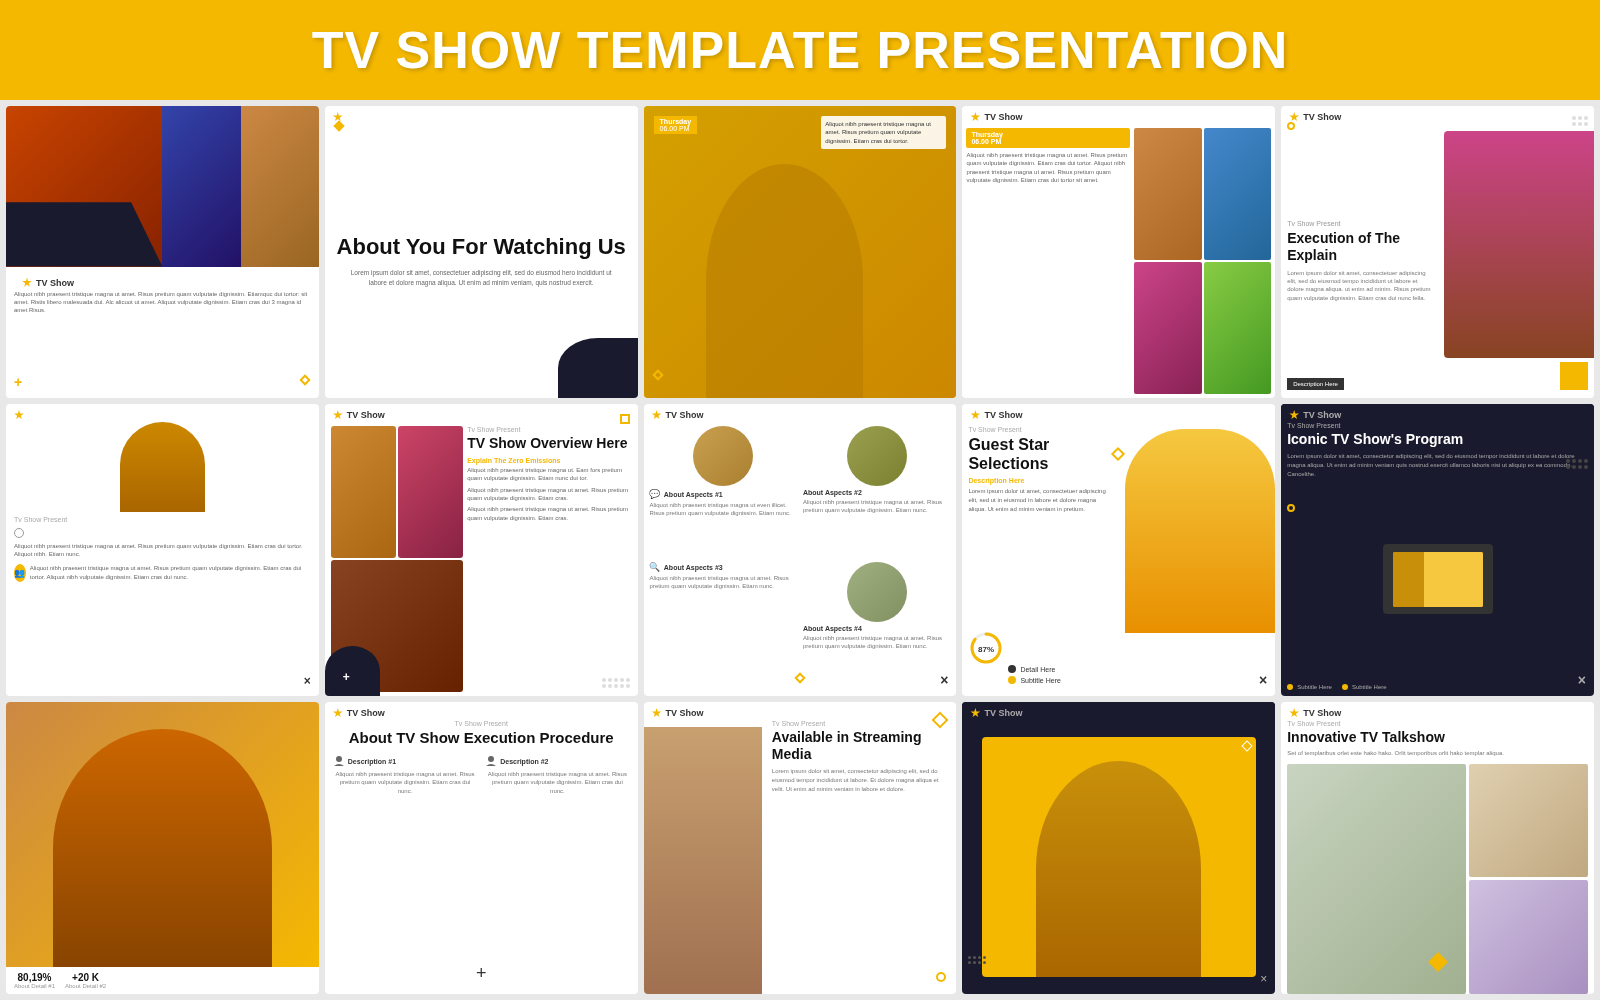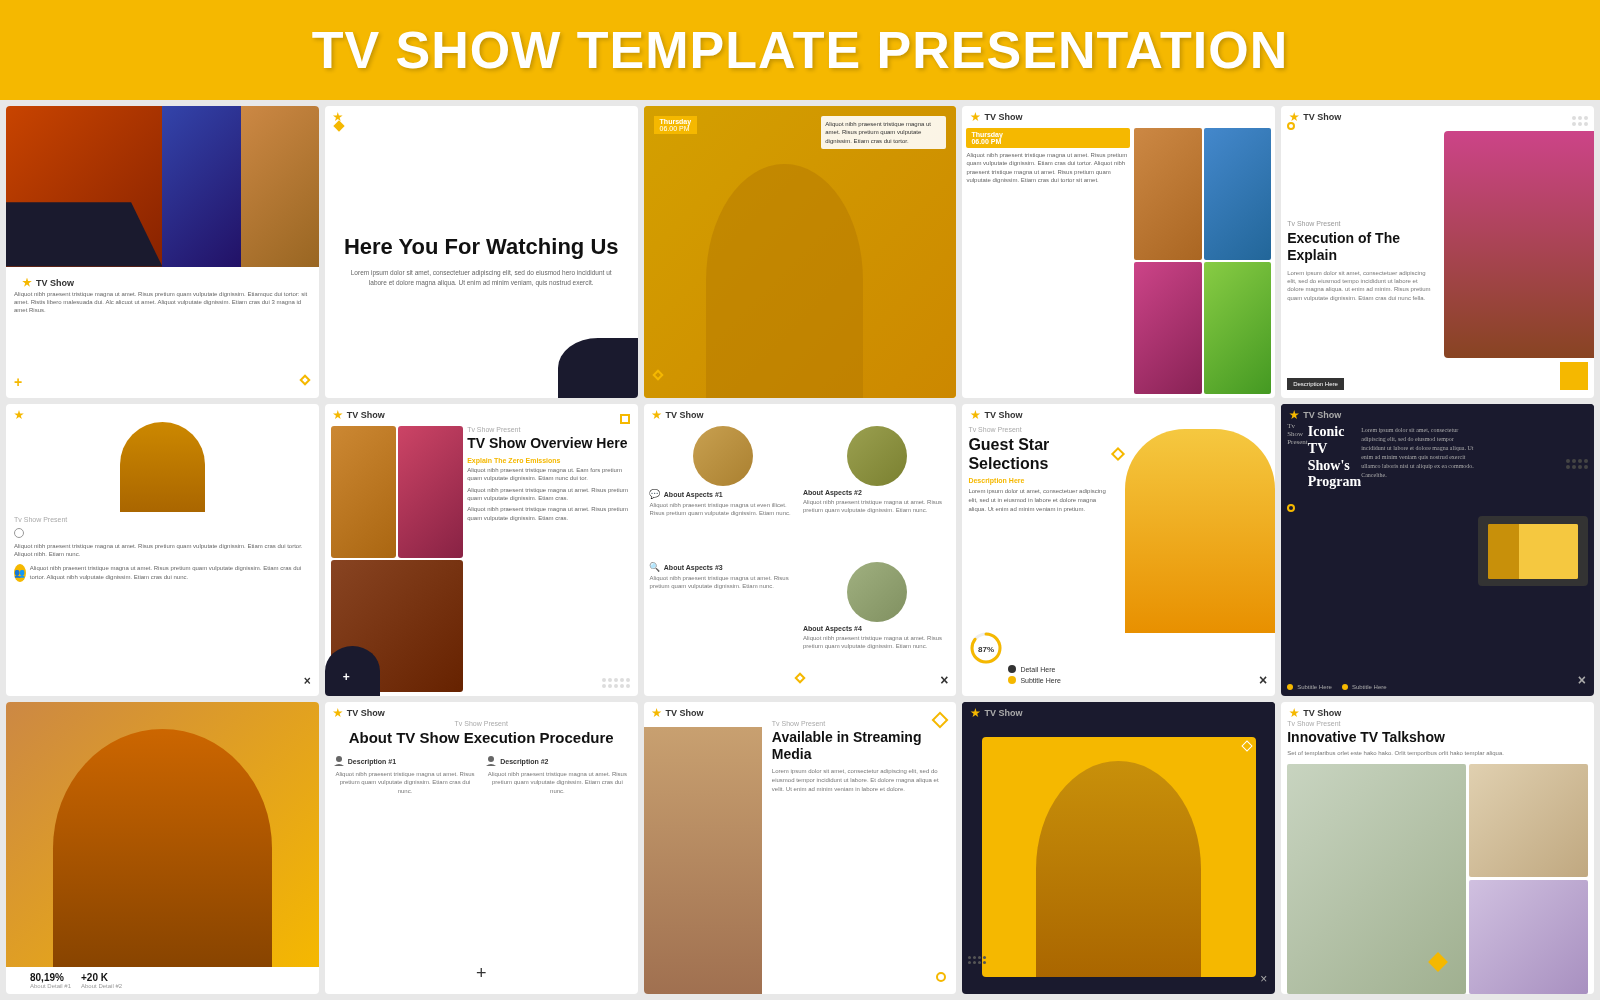--- a/index.html
+++ b/index.html
@@ -138,21 +138,21 @@
     <div style="position:absolute;bottom:10px;right:10px;">
       <div class="diamond-sm"></div>
     </div>
   </div>
 
   <div class="slide slide-r1c2">
     <div class="slide-brand">
       <span class="brand-icon"></span>
     </div>
     <div style="flex:1;display:flex;flex-direction:column;align-items:center;justify-content:center;padding:10px;position:relative;">
-      <h2 style="font-size:22px;font-weight:900;text-align:center;color:#111;line-height:1.2;">Here You For Watching Us</h2>
+      <h2 style="font-size:22px;font-weight:900;text-align:center;color:#111;line-height:1.2;">About You For Watching Us</h2>
       <div style="font-size:6.5px;color:#666;text-align:center;margin-top:8px;line-height:1.5;padding:0 10px;">Lorem ipsum dolor sit amet, consectetuer adipiscing elit, sed do eiusmod hero incididunt ut labore et dolore magna aliqua. Ut enim ad minim veniam, quis nostrud exercit.</div>
     </div>
     <div style="position:absolute;bottom:0;right:0;width:80px;height:60px;background:#1a1a2e;border-radius:50% 0 0 0;"></div>
     <div style="position:absolute;top:10px;left:10px;">
       <div class="diamond-fill"></div>
     </div>
   </div>
 
   <div class="slide slide-r1c3" style="background:#F5B800;position:relative;">
 
@@ -368,21 +368,21 @@
     </div>
     <div style="position:absolute;bottom:8px;right:8px;font-size:14px;color:#333;font-weight:bold;">×</div>
     <div style="position:absolute;top:45px;left:48%;width:10px;height:10px;background:transparent;border:2px solid #F5B800;transform:rotate(45deg);"></div>
   </div>
 
   <div class="slide slide-r2c5" style="position:relative;background:#1a1a2e;">
     <div class="slide-brand" style="background:#1a1a2e;">
       <span style="width:10px;height:10px;background:#F5B800;display:inline-block;clip-path:polygon(50% 0%,61% 35%,98% 35%,68% 57%,79% 91%,50% 70%,21% 91%,32% 57%,2% 35%,39% 35%);"></span>
       <span style="font-size:9px;color:#aaa;font-weight:600;">TV Show</span>
     </div>
-    <div style="padding:0 6px;flex:1;display:flex;flex-direction:row;font-family:Liberation Serif, serif;">
+    <div style="padding:0 6px;flex:1;display:flex;flex-direction:column;">
       <div style="font-size:7px;color:#aaa;">Tv Show Present</div>
       <div style="font-size:14px;font-weight:900;color:white;line-height:1.2;margin-top:2px;">Iconic TV Show's Program</div>
       <div style="font-size:6px;color:#aaa;line-height:1.5;margin-top:4px;">Lorem ipsum dolor sit amet, consectetur adipiscing elit, sed do eiusmod tempor incididunt ut labore et dolore magna aliqua. Ut enim ad minim veniam quis nostrud exercit ullamco laboris nisi ut aliquip ex ea commodo. Cancelthe.</div>
 
       <div style="flex:1;display:flex;align-items:center;justify-content:center;">
         <div style="width:110px;height:70px;background:#333;border-radius:4px;display:flex;align-items:center;justify-content:center;position:relative;">
           <div style="width:90px;height:55px;background:#F5B800;border-radius:2px;overflow:hidden;display:flex;">
             <div style="width:35%;height:100%;background:#c8900a;"></div>
             <div style="width:65%;height:100%;background:#F5C840;"></div>
           </div>
@@ -413,21 +413,21 @@
       <div style="width:4px;height:4px;background:#444;border-radius:50%;"></div>
     </div>
 
     <div style="position:absolute;top:100px;left:6px;width:8px;height:8px;border-radius:50%;border:2px solid #F5B800;"></div>
   </div>
 
   <div class="slide slide-r3c1" style="position:relative;">
     <div style="flex:1;background:linear-gradient(135deg,#cc8844,#F5B800);position:relative;overflow:hidden;">
       <div style="position:absolute;bottom:0;left:15%;width:70%;height:90%;background:linear-gradient(180deg,#cc6600,#884400);border-radius:50% 50% 0 0;"></div>
     </div>
-    <div style="padding:5px 24px;">
+    <div style="padding:5px 8px;text-align:center;">
       <div style="display:flex;gap:10px;">
         <div>
           <div style="font-size:10px;font-weight:bold;color:#111;">80,19%</div>
           <div style="font-size:6px;color:#999;">About Detail #1</div>
         </div>
         <div>
           <div style="font-size:10px;font-weight:bold;color:#111;">+20 K</div>
           <div style="font-size:6px;color:#999;">About Detail #2</div>
         </div>
       </div>

